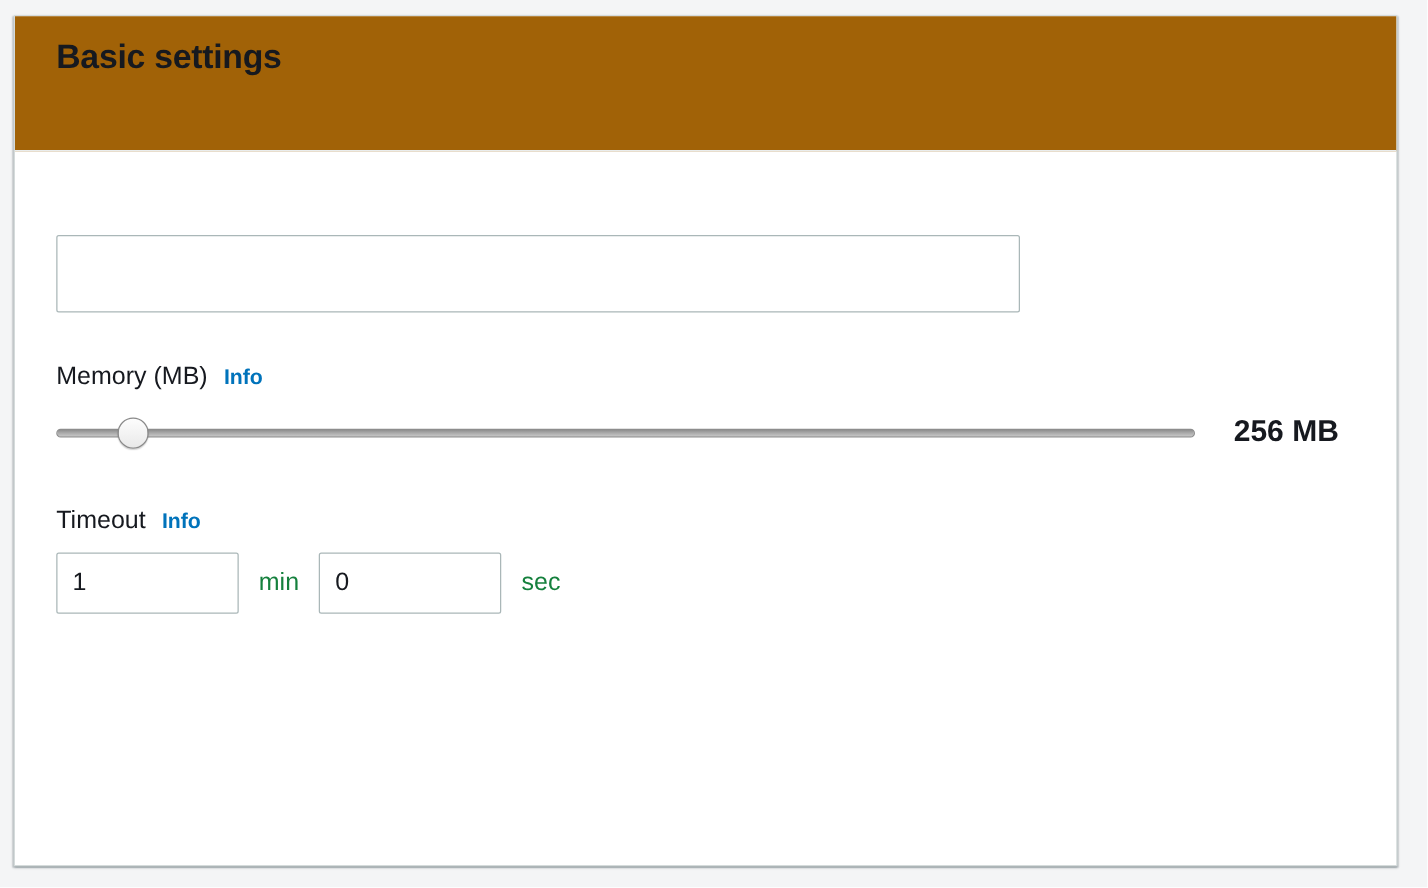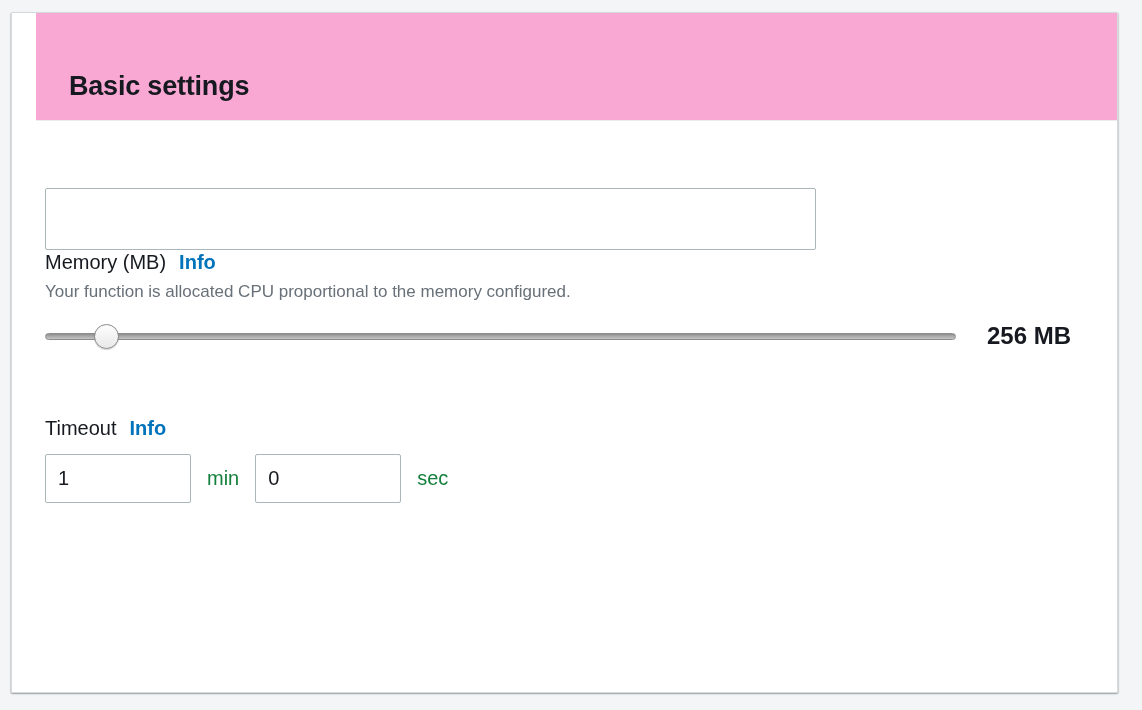--- a/index.html
+++ b/index.html
@@ -32,27 +32,26 @@
     height: 681px;
     background: #ffffff;
     border: 1px solid #d5dbdb;
     border-radius: 1px;
     box-sizing: border-box;
     box-shadow: 0 1px 2px rgba(0,28,36,0.22), 1px 1px 1px rgba(0,28,36,0.10), -1px 1px 1px rgba(0,28,36,0.10);
   }
 
   .card-header {
     height: 108px;
-    background: #f9a8d4;
+    background: #a16207;
     border-bottom: 1px solid #eaeded;
     box-sizing: border-box;
     display: flex;
-    align-items: flex-end;
+    align-items: flex-start;
     padding-left: 33px;
-    margin-left: 24px;
   }
 
   .card-title {
     font-size: 27px;
     font-weight: bold;
     color: #16191f;
     letter-spacing: -0.2px;
     line-height: 1.1;
   }
 
@@ -65,21 +64,21 @@
   .field-label {
     font-size: 20px;
     color: #16191f;
     line-height: 1.2;
     display: flex;
     align-items: baseline;
     gap: 13px;
   }
 
   .info-link {
-    font-size: 20px;
+    font-size: 17px;
     font-weight: bold;
     color: #0073bb;
     cursor: pointer;
     text-decoration: none;
   }
 
   .helper-text {
     font-size: 17px;
     color: #687078;
     margin-top: 7px;
@@ -98,21 +97,21 @@
     outline: none;
   }
 
   #description-input {
     width: 771px;
     height: 62px;
     margin-top: 15px;
   }
 
   
-  .memory-block { }
+  .memory-block { margin-top: 39px; }
 
   .slider-row {
     display: flex;
     align-items: center;
     margin-top: 16px;
     height: 34px;
   }
 
   .slider-wrap {
     position: relative;
@@ -148,21 +147,21 @@
 
   .memory-value {
     font-size: 24px;
     color: #16191f;
     margin-left: 31px;
     white-space: nowrap;
     font-weight: bold;
   }
 
   
-  .timeout-block { margin-top: 63px; }
+  .timeout-block { margin-top: 41px; }
 
   .timeout-row {
     display: flex;
     align-items: center;
     margin-top: 14px;
   }
 
   .timeout-input {
     width: 146px;
     height: 49px;
@@ -189,21 +188,20 @@
 
       <div class="field-group">
         <input id="description-input" class="text-input" type="text" placeholder="" style="">
       </div>
 
       <div class="memory-block">
         <div class="field-label">
           <span>Memory (MB)</span>
           <a class="info-link">Info</a>
         </div>
-        <div class="helper-text">Your function is allocated CPU proportional to the memory configured.</div>
 
         <div class="slider-row">
           <div class="slider-wrap">
             <div class="slider-track"></div>
             <div class="slider-thumb" style="left: 48.73px;"></div>
           </div>
           <div class="memory-value">256 MB</div>
         </div>
       </div>
 

